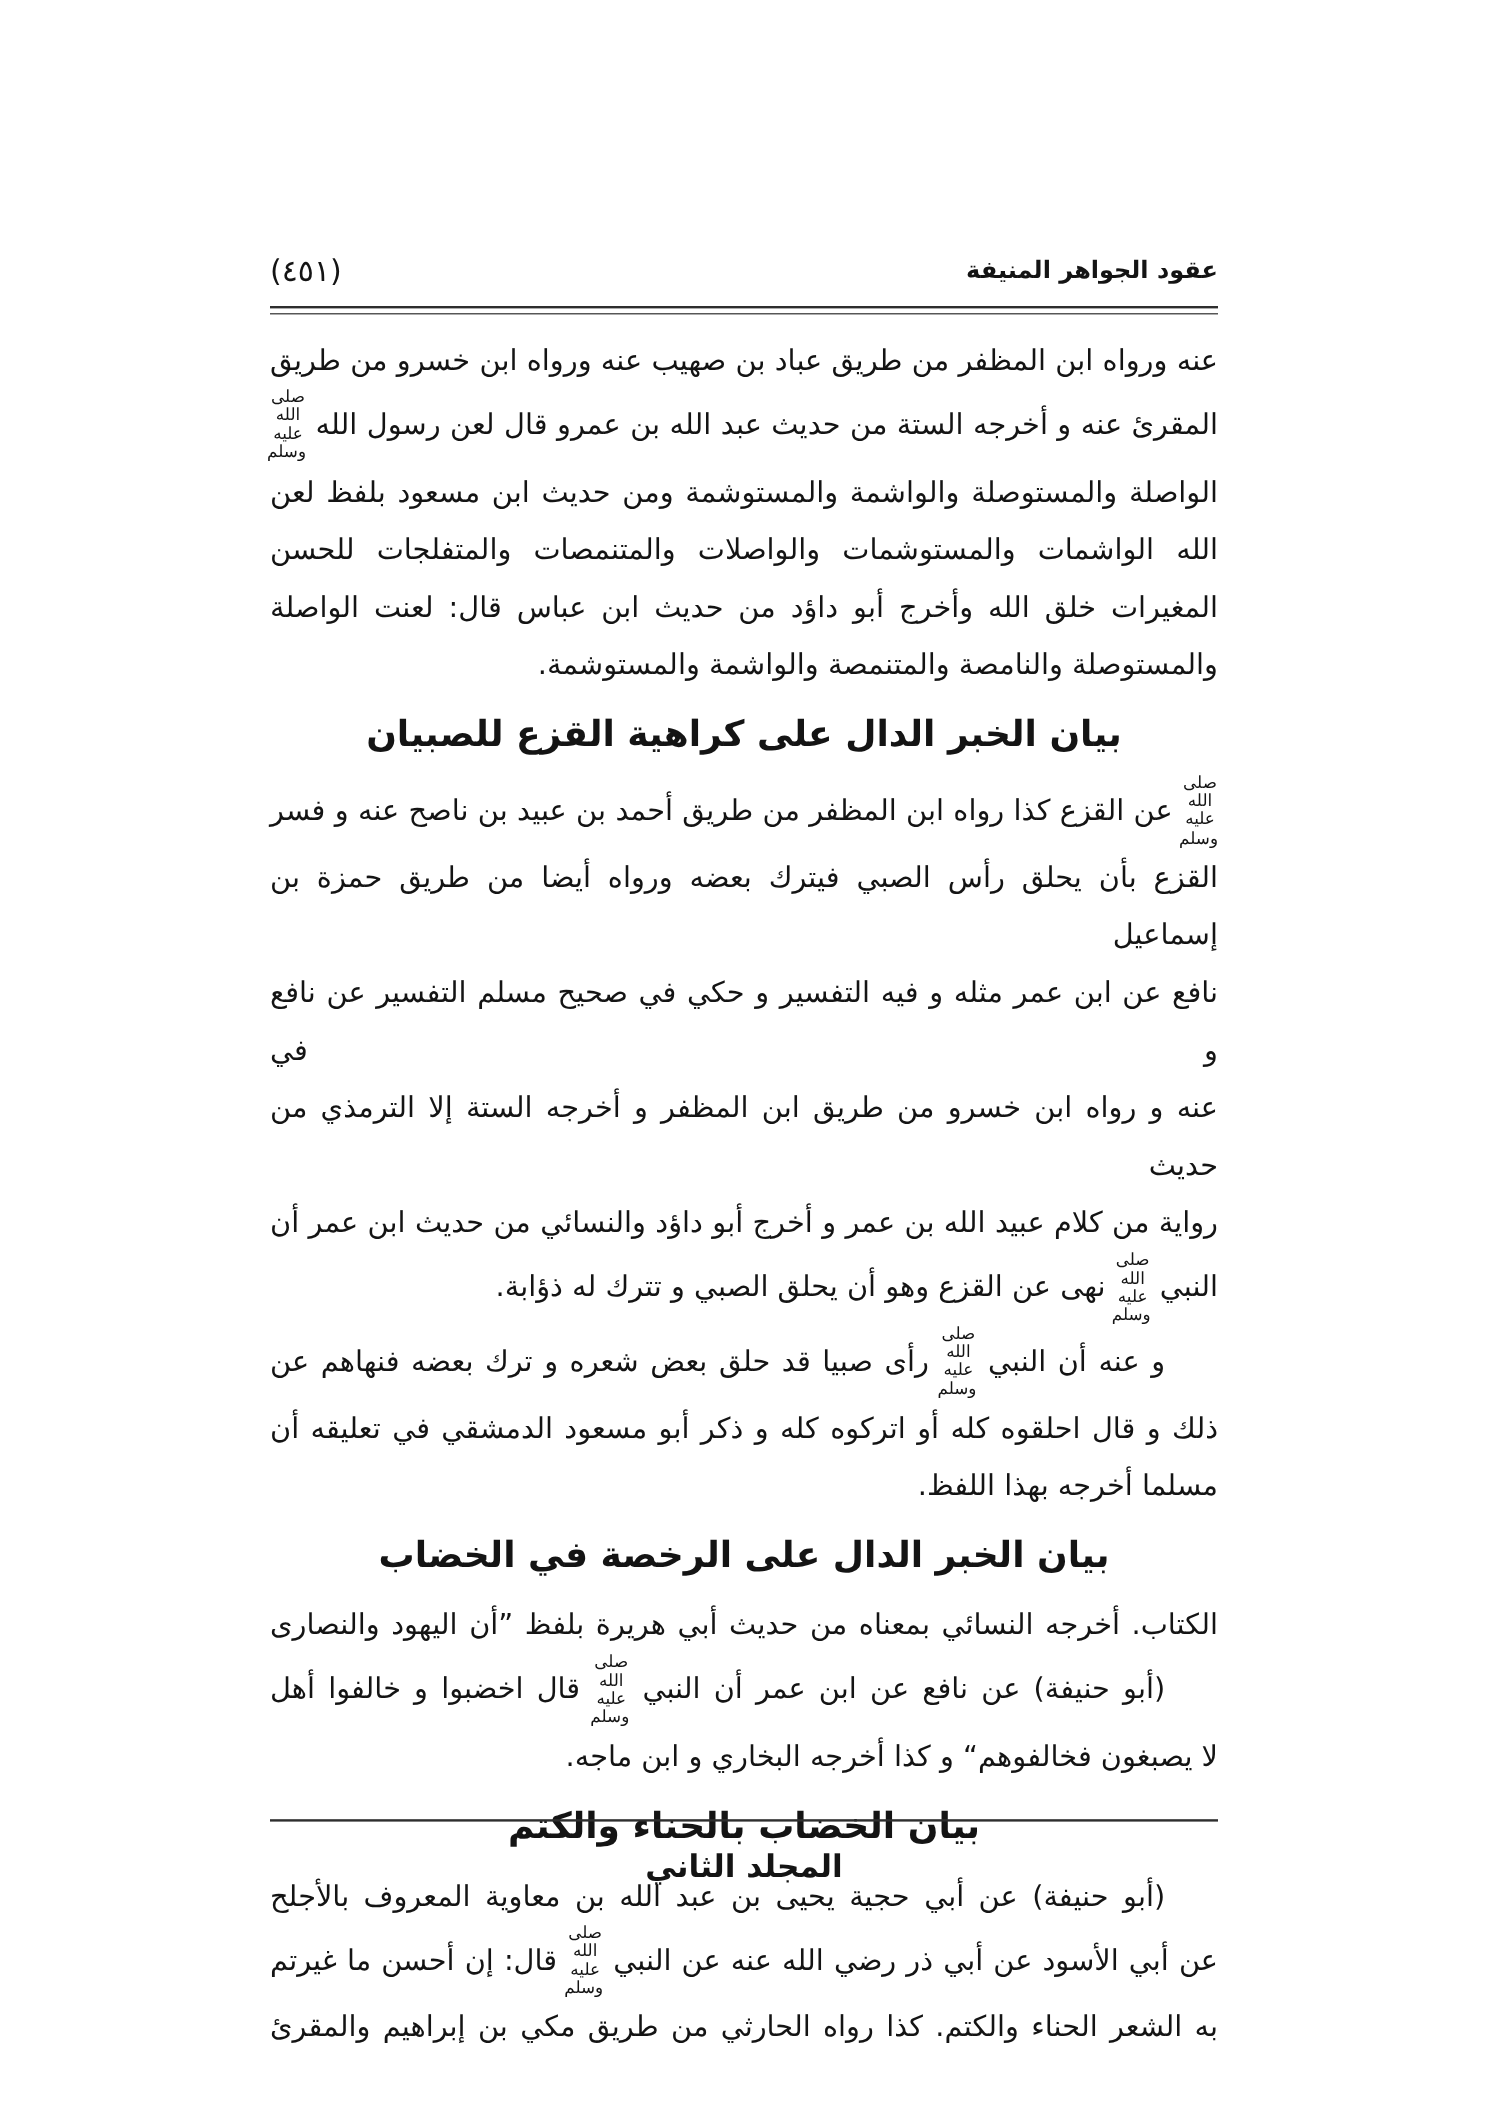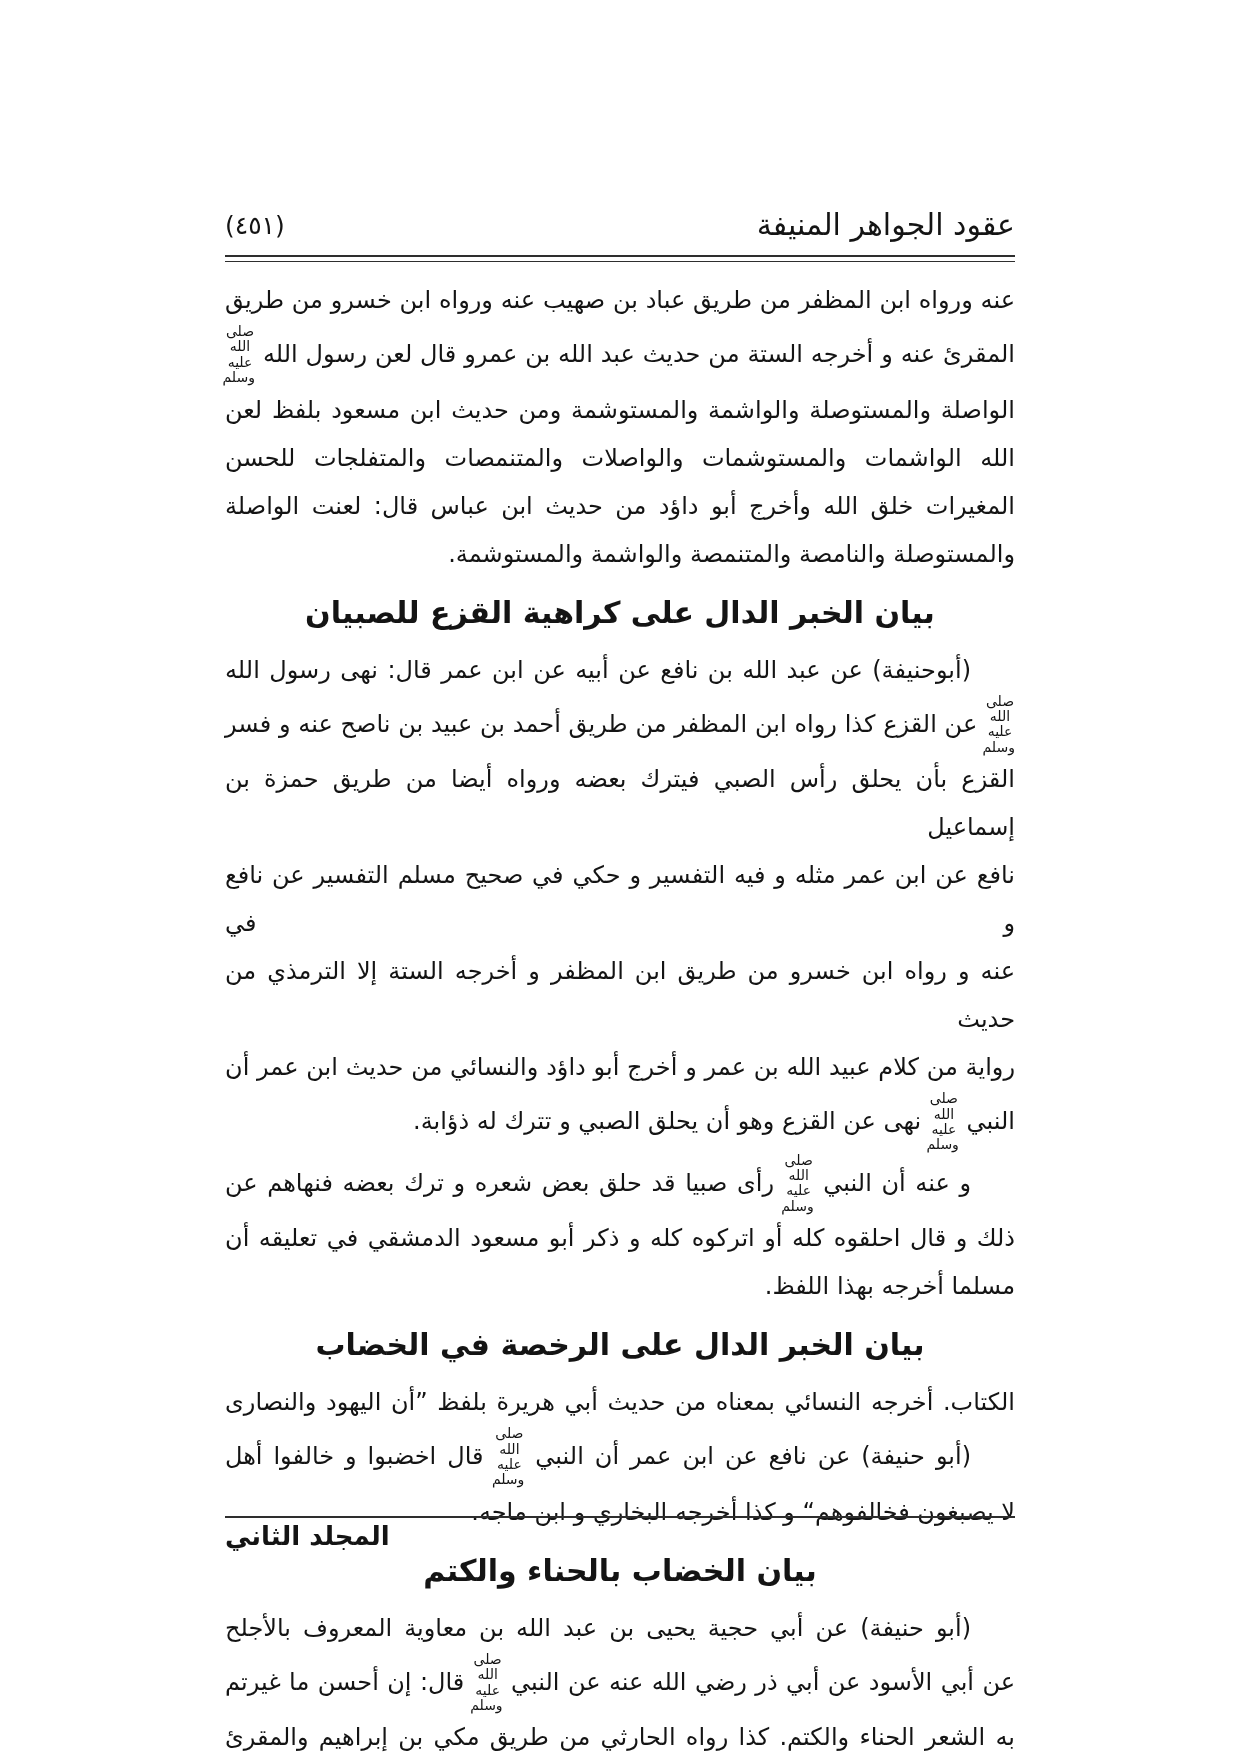--- a/index.html
+++ b/index.html
@@ -22,22 +22,22 @@
     margin: 0 auto;
   }
   
   .header-row {
     display: flex;
     justify-content: space-between;
     align-items: flex-end;
     padding-top: 172px;
   }
   .book-title {
-    font-weight: normal;
-    font-size: 30px;
+    font-weight: bold;
+    font-size: 20px;
     line-height: 40px;
   }
   .page-number {
     font-size: 25px;
     line-height: 38px;
     margin-top: 35px;
   }
   .double-rule {
     margin-top: 10px;
     height: 4px;
@@ -84,22 +84,22 @@
     position: absolute;
     top: 1516px;
     right: 225px;
     width: 790px;
   }
   .footer-rule {
     border-top: 2px solid #2e2e2e;
     height: 0;
   }
   .footer-text {
-    margin-top: 0;
-    text-align: left;
+    margin-top: 20px;
+    text-align: center;
     font-weight: bold;
     font-size: 26px;
     line-height: 36px;
   }
 </style>
 </head>
 <body>
 
 <div class="page">
 
@@ -114,21 +114,20 @@
         <div class="paragraph">
           <div class="line">عنه ورواه ابن المظفر من طريق عباد بن صهيب عنه ورواه ابن خسرو من طريق</div>
           <div class="line">المقرئ عنه و أخرجه الستة من حديث عبد الله بن عمرو قال لعن رسول الله <span class="saw">صلى الله عليه وسلم</span></div>
           <div class="line">الواصلة والمستوصلة والواشمة والمستوشمة ومن حديث ابن مسعود بلفظ لعن</div>
           <div class="line">الله الواشمات والمستوشمات والواصلات والمتنمصات والمتفلجات للحسن</div>
           <div class="line">المغيرات خلق الله وأخرج أبو داؤد من حديث ابن عباس قال: لعنت الواصلة</div>
           <div class="line last">والمستوصلة والنامصة والمتنمصة والواشمة والمستوشمة.</div>
         </div>
         <div class="heading">بيان الخبر الدال على كراهية القزع للصبيان</div>
         <div class="paragraph">
-          <div class="line indent">(أبوحنيفة) عن عبد الله بن نافع عن أبيه عن ابن عمر قال: نهى رسول الله</div>
           <div class="line"><span class="saw">صلى الله عليه وسلم</span> عن القزع كذا رواه ابن المظفر من طريق أحمد بن عبيد بن ناصح عنه و فسر</div>
           <div class="line">القزع بأن يحلق رأس الصبي فيترك بعضه ورواه أيضا من طريق حمزة بن إسماعيل</div>
           <div class="line">نافع عن ابن عمر مثله و فيه التفسير و حكي في صحيح مسلم التفسير عن نافع و في</div>
           <div class="line">عنه و رواه ابن خسرو من طريق ابن المظفر و أخرجه الستة إلا الترمذي من حديث</div>
           <div class="line">رواية من كلام عبيد الله بن عمر و أخرج أبو داؤد والنسائي من حديث ابن عمر أن</div>
           <div class="line last">النبي <span class="saw">صلى الله عليه وسلم</span> نهى عن القزع وهو أن يحلق الصبي و تترك له ذؤابة.</div>
         </div>
         <div class="paragraph">
           <div class="line indent">و عنه أن النبي <span class="saw">صلى الله عليه وسلم</span> رأى صبيا قد حلق بعض شعره و ترك بعضه فنهاهم عن</div>
           <div class="line">ذلك و قال احلقوه كله أو اتركوه كله و ذكر أبو مسعود الدمشقي في تعليقه أن</div>

